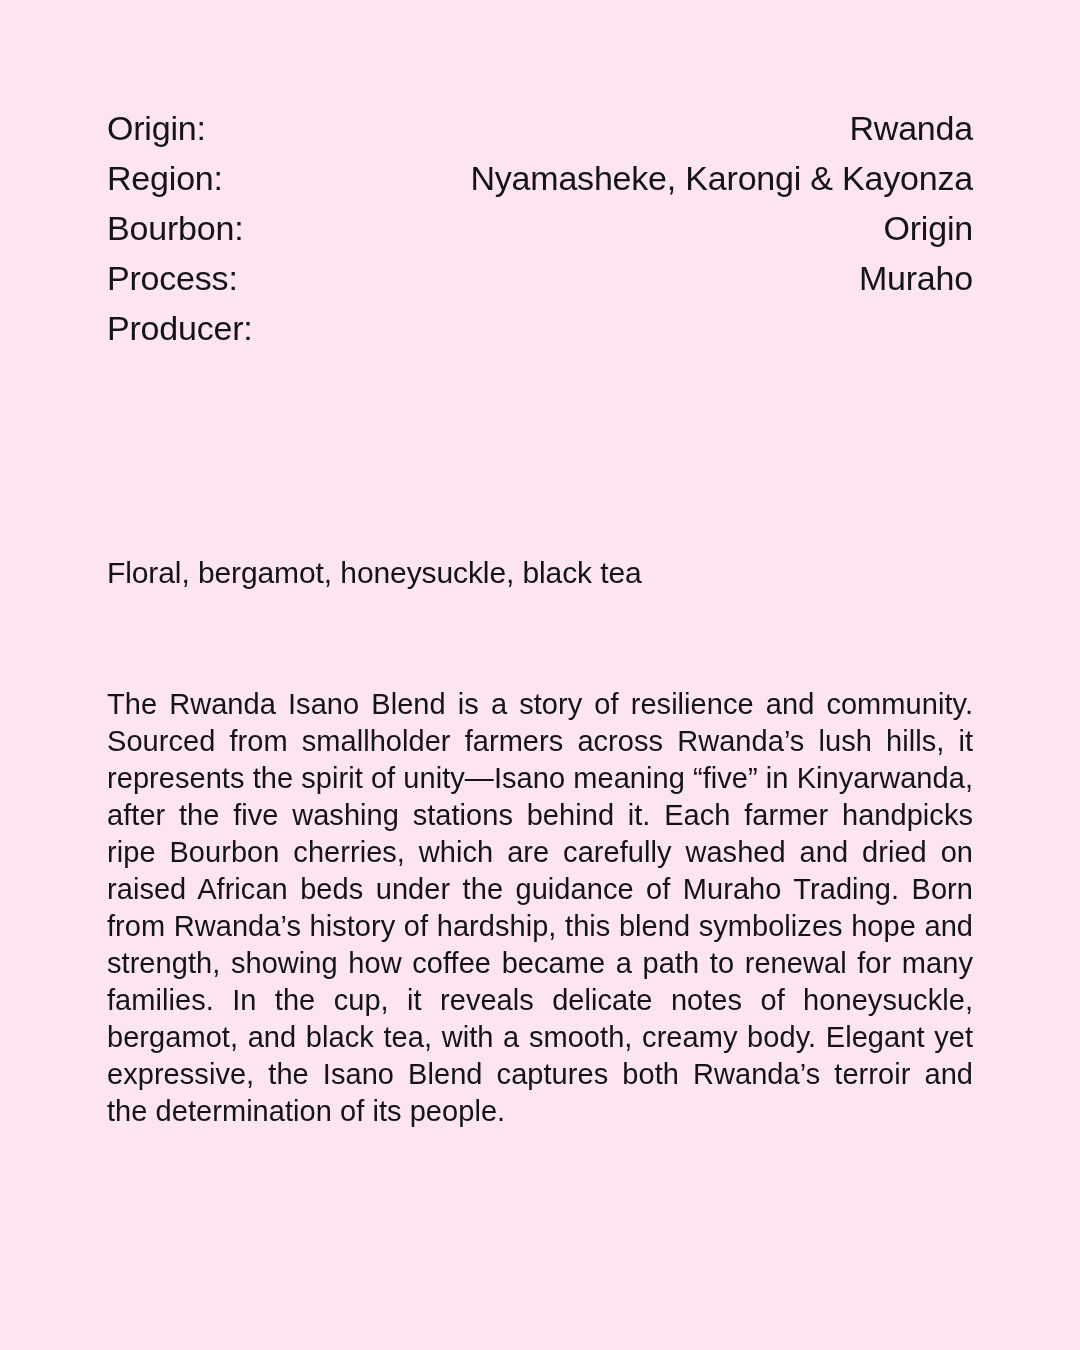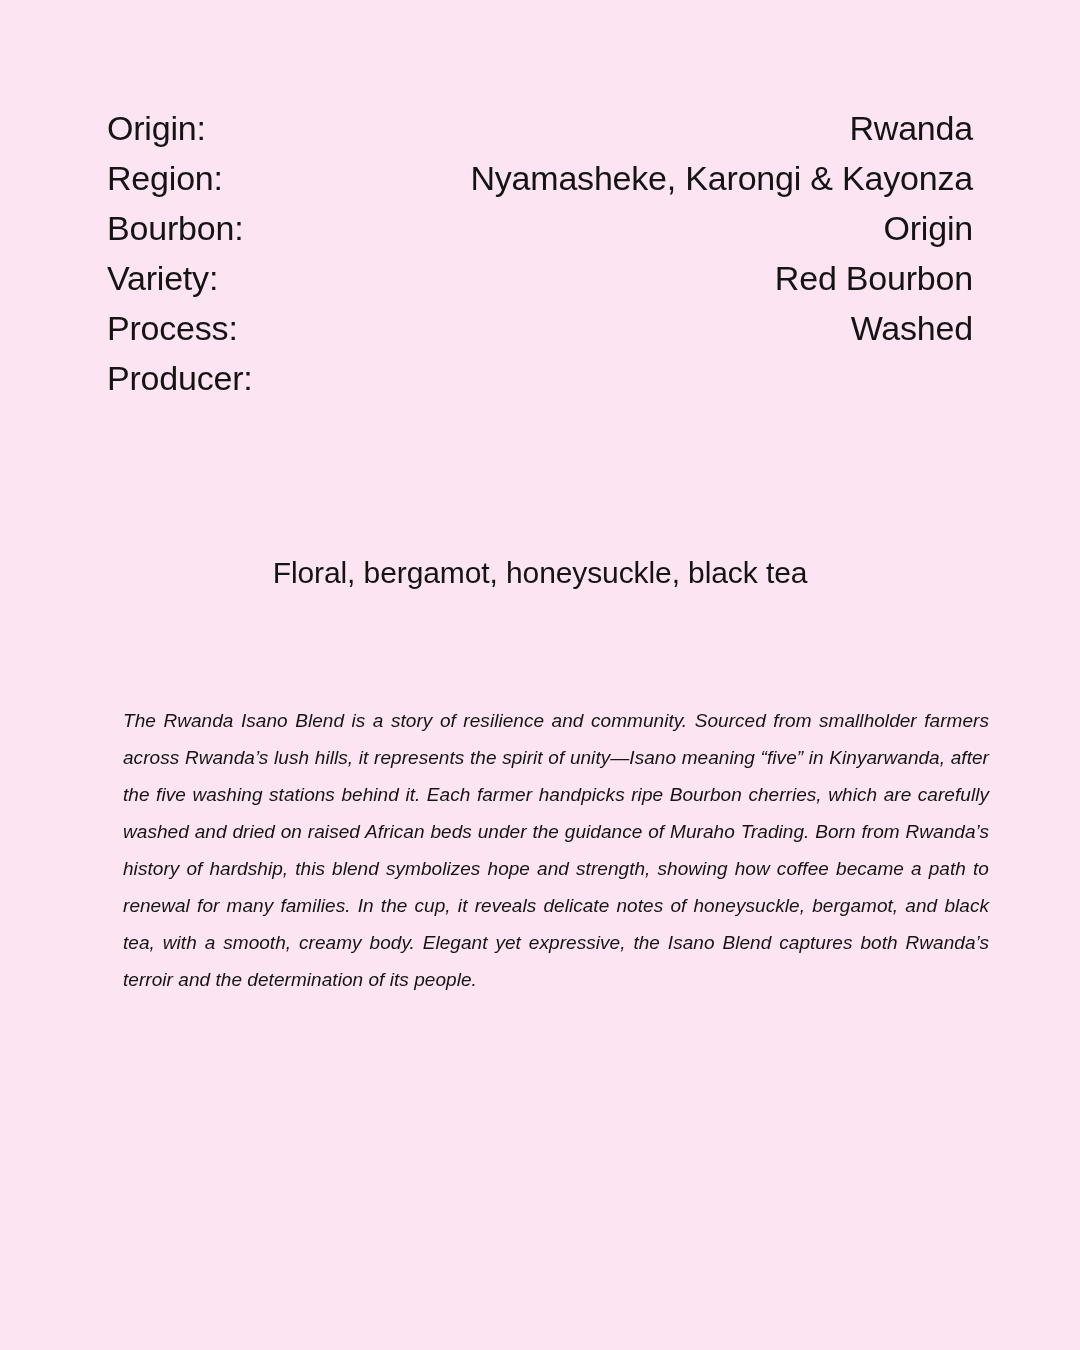--- a/index.html
+++ b/index.html
@@ -58,42 +58,41 @@
     letter-spacing: -0.2px;
     text-align: center;
   }
 
   
   .tasting-notes {
     position: absolute;
     left: 0;
     top: 548px;
     width: 866px;
-    text-align: center;
+    text-align: left;
     font-size: 30px;
     line-height: 50px;
     letter-spacing: -0.1px;
     font-weight: 400;
   }
 
   
   .description {
     position: absolute;
     left: 0;
     top: 686px;
     width: 866px;
-    font-size: 19px;
+    font-size: 29px;
     line-height: 37px;
     text-align: justify;
     text-justify: inter-word;
     letter-spacing: 0.05px;
     font-weight: 400;
-    margin: 16px;
+    margin: 0;
     hyphens: none;
-    font-style: italic;
   }
 </style>
 </head>
 <body>
 
 <div class="page">
   <div class="content">
 
     <div class="spec-table">
 
@@ -106,28 +105,24 @@
         <span class="spec-label">Region:</span>
         <span class="spec-value">Nyamasheke, Karongi &amp; Kayonza</span>
       </div>
 
 
       <div class="spec-row">
         <span class="spec-label">Bourbon:</span>
         <span class="spec-value">Origin</span>
       </div>
 
-      <div class="spec-row">
-        <span class="spec-label">Variety:</span>
-        <span class="spec-value">Red Bourbon</span>
-      </div>
 
       <div class="spec-row">
         <span class="spec-label">Process:</span>
-        <span class="spec-value">Washed</span>
+        <span class="spec-value">Muraho</span>
       </div>
 
       <div class="spec-row">
         <span class="spec-label">Producer:</span>
       </div>
 
     </div>
 
     <div class="tasting-notes">Floral, bergamot, honeysuckle, black tea</div>
 

